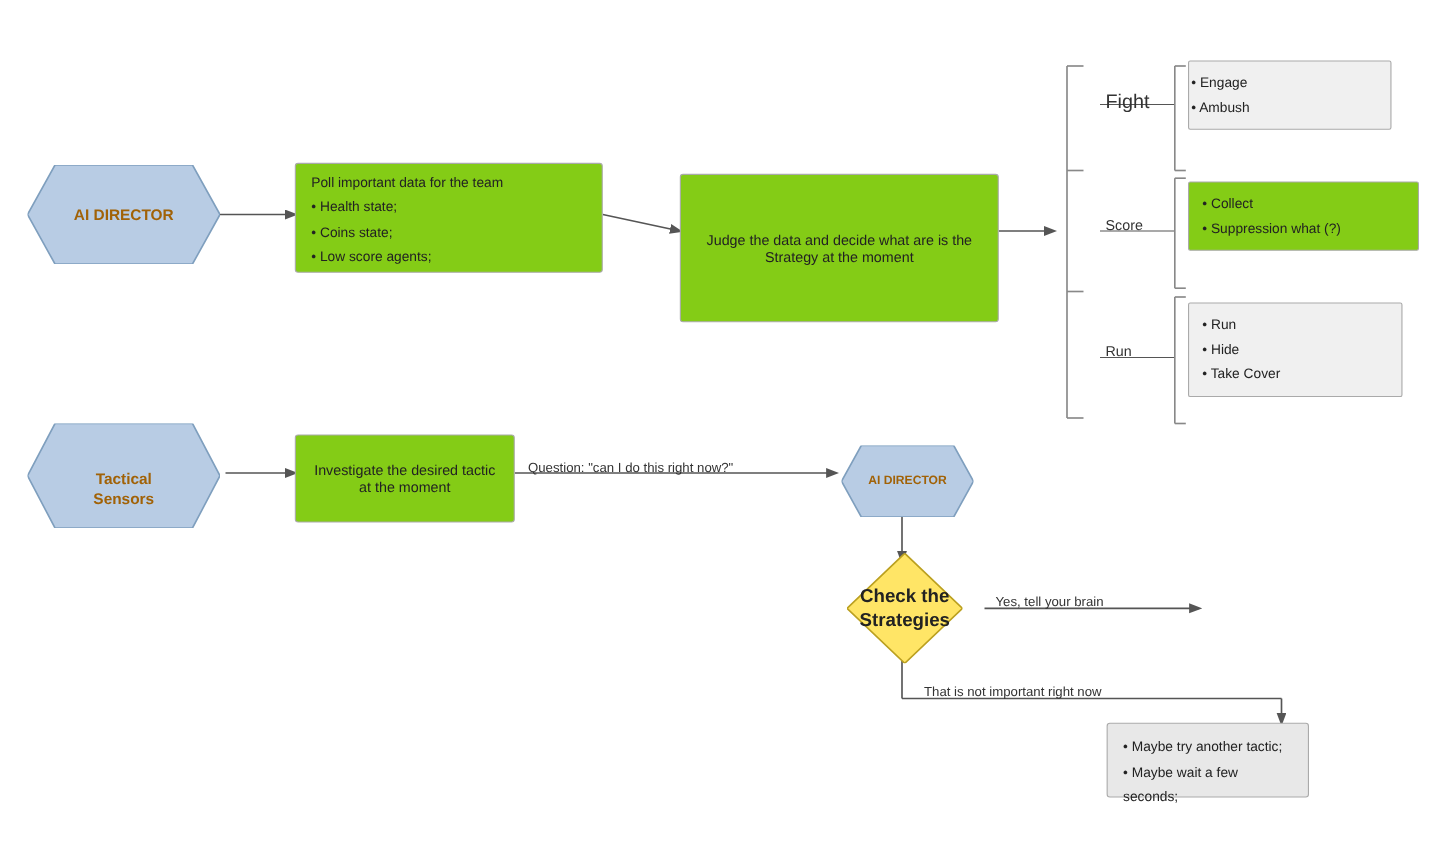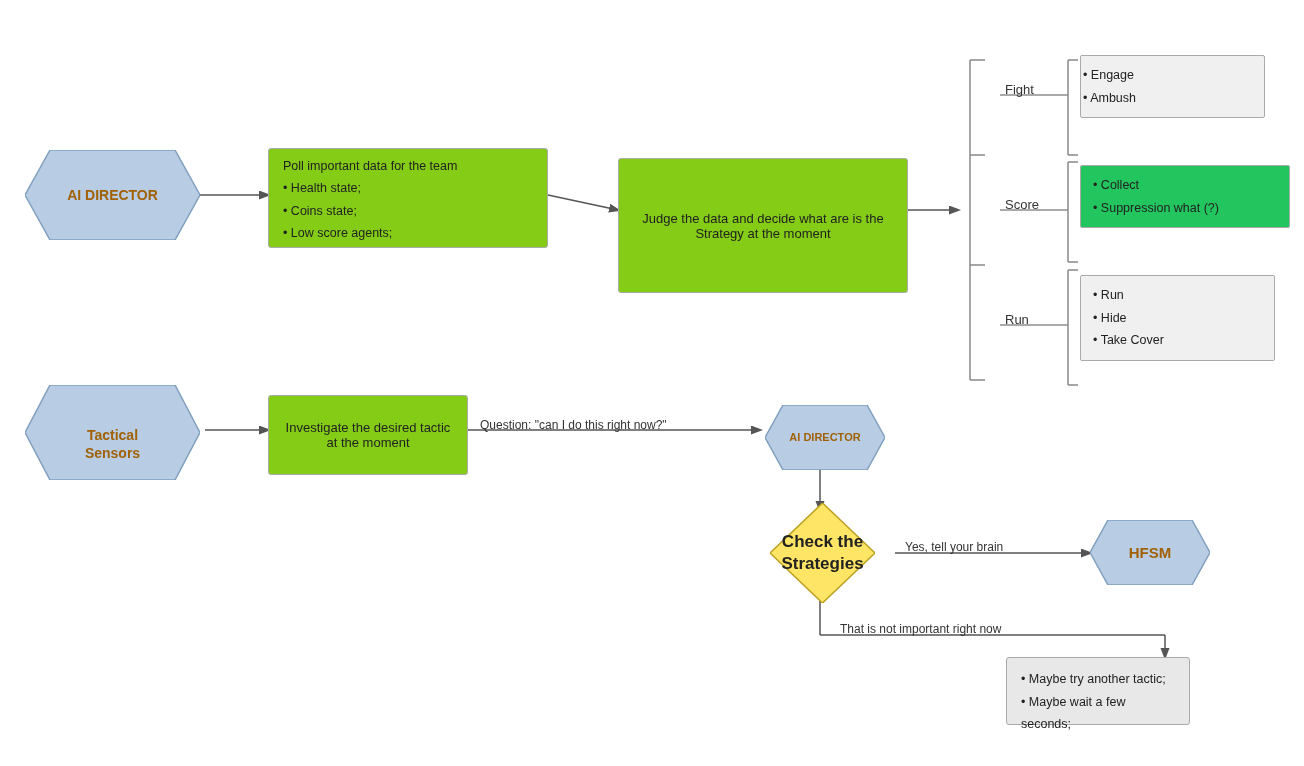--- a/index.html
+++ b/index.html
@@ -170,40 +170,40 @@
       <li>Health state;</li>
       <li>Coins state;</li>
       <li>Low score agents;</li>
     </ul>
   </div>
 
   <div class="rect-box" style="left:618px; top:158px; width:290px; height:135px; font-size:13px;">
     <span>Judge the data and decide what are is the Strategy at the moment</span>
   </div>
 
-  <div class="label-text" style="left:1005px; top:82px; font-size:13px;">
+  <div class="label-text" style="left:1005px; top:82px; font-size:18px;">
     <span>Fight</span>
   </div>
 
   <div class="label-text" style="left:1005px; top:197px; font-size:13px;">
     <span>Score</span>
   </div>
 
   <div class="label-text" style="left:1005px; top:312px; font-size:13px;">
     <span>Run</span>
   </div>
 
   <div style="position:absolute; left:1080px; top:55px; width:185px; border:1px solid #aaa; background:#f0f0f0; padding:8px 2px; border-radius:2px;">
     <ul class="bullet-list">
       <li>Engage</li>
       <li>Ambush</li>
     </ul>
   </div>
 
-  <div style="position:absolute; left:1080px; top:165px; width:210px; border:1px solid #aaa; background:#22c55e; padding:8px 12px; border-radius:2px;">
+  <div style="position:absolute; left:1080px; top:165px; width:210px; border:1px solid #aaa; background:#84cc16; padding:8px 12px; border-radius:2px;">
     <ul class="bullet-list">
       <li>Collect</li>
       <li>Suppression what (?)</li>
     </ul>
   </div>
 
   <div style="position:absolute; left:1080px; top:275px; width:195px; border:1px solid #aaa; background:#f0f0f0; padding:8px 12px; border-radius:2px;">
     <ul class="bullet-list">
       <li>Run</li>
       <li>Hide</li>
@@ -235,26 +235,20 @@
   <div class="diamond" style="left:770px; top:503px; width:105px; height:100px;">
     <svg viewBox="0 0 105 100" xmlns="http://www.w3.org/2000/svg">
       <polygon points="52.5,0 105,50 52.5,100 0,50" fill="#ffe566" stroke="#bba020" stroke-width="1.5"></polygon>
     </svg>
     <span style="white-space:pre-line; font-size:17px;">Check the
 Strategies</span>
   </div>
 
   <div class="label-text" style="left:905px; top:540px;">Yes, tell your brain</div>
 
-  <div class="hexagon" style="left:1090px; top:520px; width:120px; height:65px;">
-    <svg viewBox="0 0 120 65" xmlns="http://www.w3.org/2000/svg">
-      <polygon points="18,0 102,0 120,32.5 102,65 18,65 0,32.5" fill="#b8cce4" stroke="#7f9fbe" stroke-width="1.5"></polygon>
-    </svg>
-    <span style="font-size:15px; font-weight:bold;">HFSM</span>
-  </div>
 
   <div class="label-text" style="left:840px; top:622px;">That is not important right now</div>
 
   <div class="rect-box" style="left:1006px; top:657px; width:184px; height:68px; text-align:left; align-items:flex-start; justify-content:flex-start; font-size:12px; background:#e8e8e8;">
     <ul class="bullet-list">
       <li>Maybe try another tactic;</li>
       <li>Maybe wait a few seconds;</li>
     </ul>
   </div>
 

